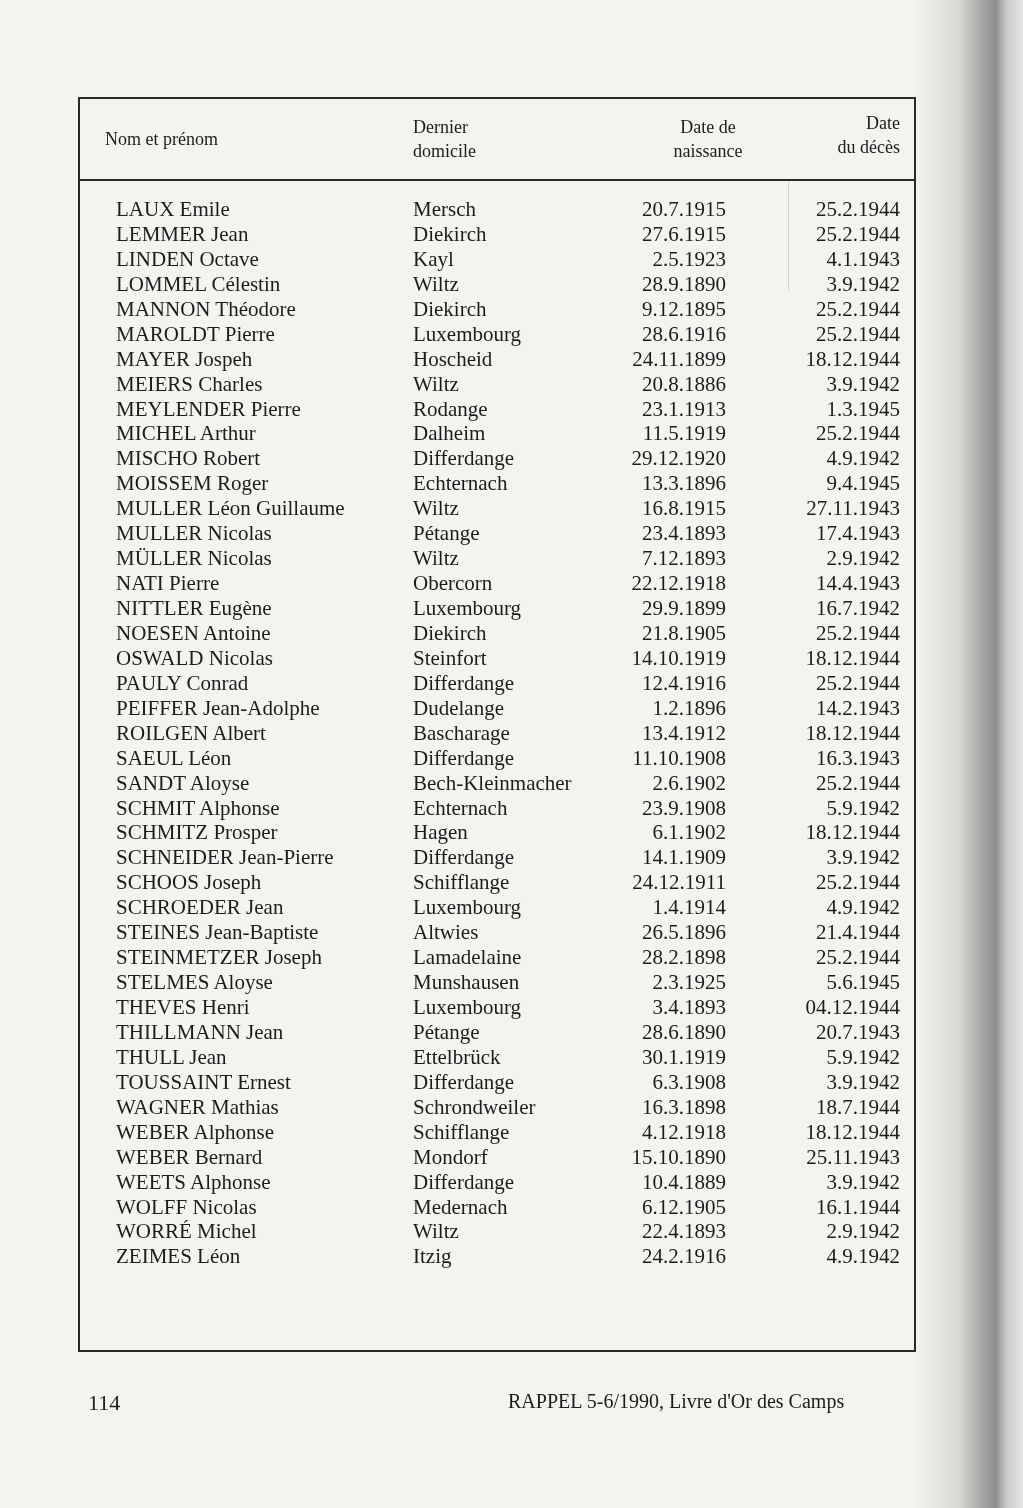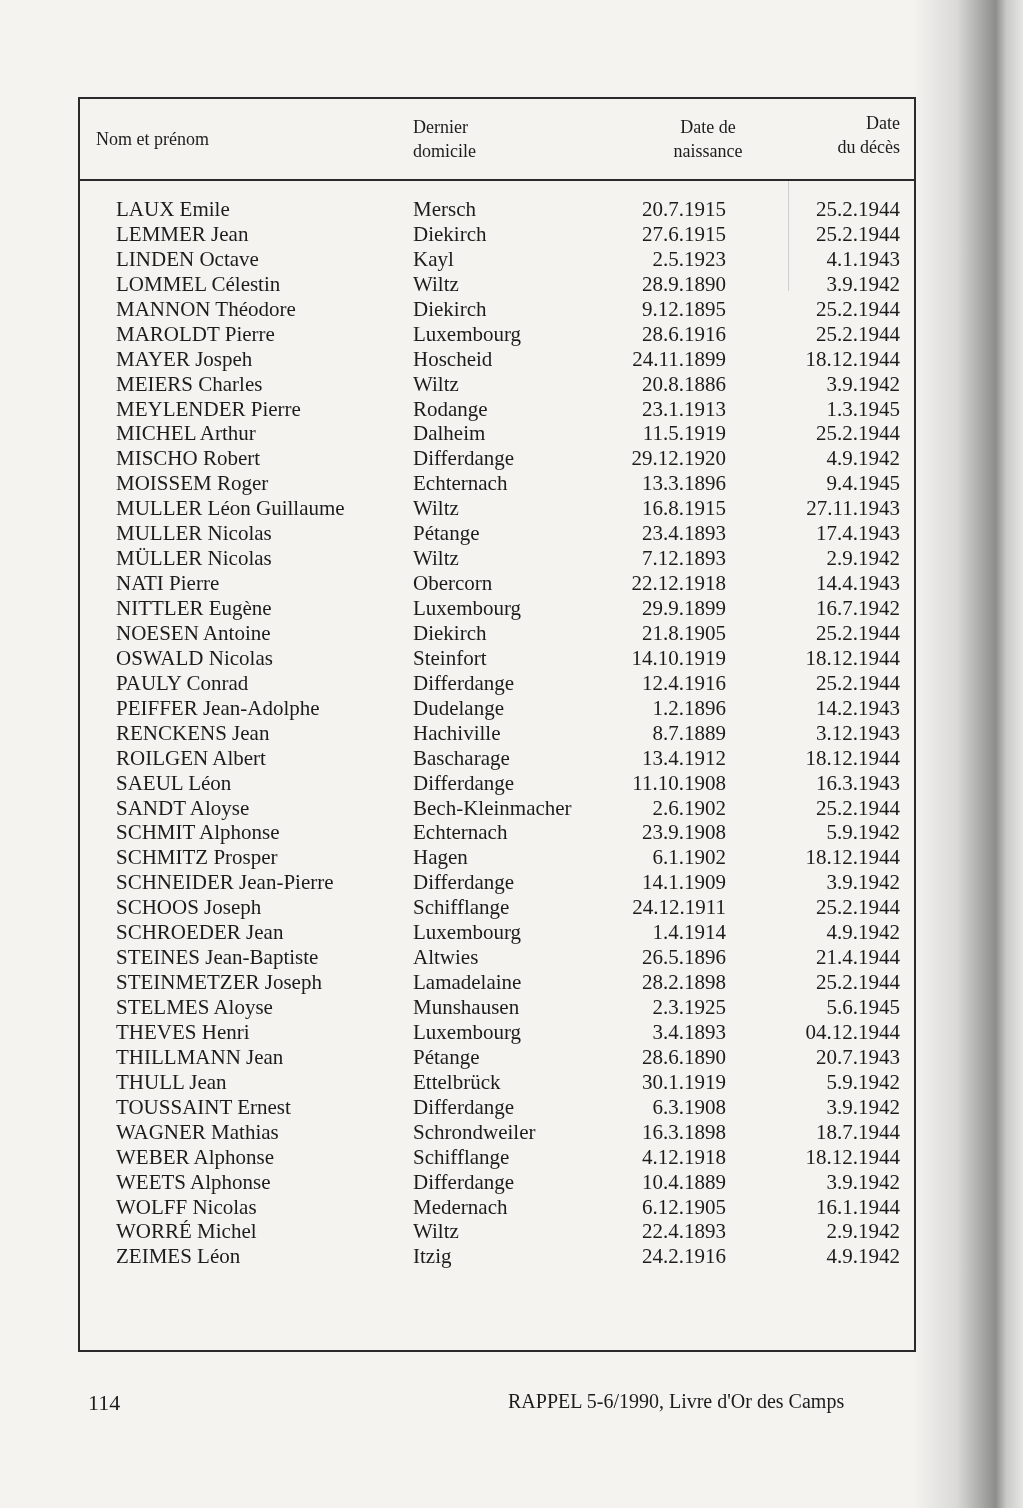--- a/index.html
+++ b/index.html
@@ -15,21 +15,21 @@
   }
   .table-box {
     position: absolute; left: 78px; top: 97px; width: 838px; height: 1255px;
     border: 2px solid #2a2a2a; box-sizing: border-box; background: transparent;
   }
   .header {
     position: absolute; left: 0; top: 0; width: 100%; height: 80px;
     border-bottom: 2px solid #2a2a2a;
   }
   .header .h { position: absolute; font-size: 18px; line-height: 24px; }
-  .h-name { left: 16px; top: 28px; }
+  .h-name { left: 25px; top: 28px; }
   .h-dom { left: 333px; top: 16px; }
   .h-birth { left: 588px; top: 16px; width: 80px; text-align: center; }
   .h-death { right: 14px; top: 12px; text-align: right; }
   .divider-v {
     position: absolute; left: 708px; top: 82px; width: 1px; height: 110px;
     background: #cfcfcf;
   }
   .rows { position: absolute; left: 0; top: 98px; width: 100%; }
   .row { position: relative; height: 24.95px; font-size: 21px; line-height: 24px; }
   .row span { position: absolute; top: 0; white-space: nowrap; }
@@ -187,26 +187,20 @@
         <span class="c-birth">12.4.1916</span>
         <span class="c-death">25.2.1944</span>
       </div>
       <div class="row">
         <span class="c-name">PEIFFER Jean-Adolphe</span>
         <span class="c-dom">Dudelange</span>
         <span class="c-birth">1.2.1896</span>
         <span class="c-death">14.2.1943</span>
       </div>
       <div class="row">
-        <span class="c-name">RENCKENS Jean</span>
-        <span class="c-dom">Hachiville</span>
-        <span class="c-birth">8.7.1889</span>
-        <span class="c-death">3.12.1943</span>
-      </div>
-      <div class="row">
         <span class="c-name">ROILGEN Albert</span>
         <span class="c-dom">Bascharage</span>
         <span class="c-birth">13.4.1912</span>
         <span class="c-death">18.12.1944</span>
       </div>
       <div class="row">
         <span class="c-name">SAEUL Léon</span>
         <span class="c-dom">Differdange</span>
         <span class="c-birth">11.10.1908</span>
         <span class="c-death">16.3.1943</span>
@@ -293,20 +287,26 @@
         <span class="c-name">WAGNER Mathias</span>
         <span class="c-dom">Schrondweiler</span>
         <span class="c-birth">16.3.1898</span>
         <span class="c-death">18.7.1944</span>
       </div>
       <div class="row">
         <span class="c-name">WEBER Alphonse</span>
         <span class="c-dom">Schifflange</span>
         <span class="c-birth">4.12.1918</span>
         <span class="c-death">18.12.1944</span>
+      </div>
+      <div class="row">
+        <span class="c-name">WEBER Bernard</span>
+        <span class="c-dom">Mondorf</span>
+        <span class="c-birth">15.10.1890</span>
+        <span class="c-death">25.11.1943</span>
       </div>
       <div class="row">
         <span class="c-name">WEETS Alphonse</span>
         <span class="c-dom">Differdange</span>
         <span class="c-birth">10.4.1889</span>
         <span class="c-death">3.9.1942</span>
       </div>
       <div class="row">
         <span class="c-name">WOLFF Nicolas</span>
         <span class="c-dom">Medernach</span>

